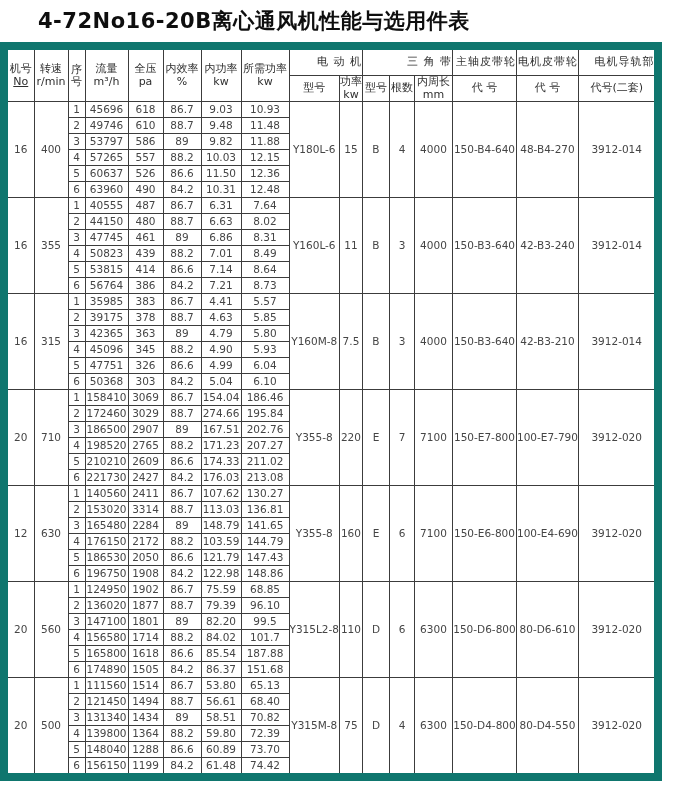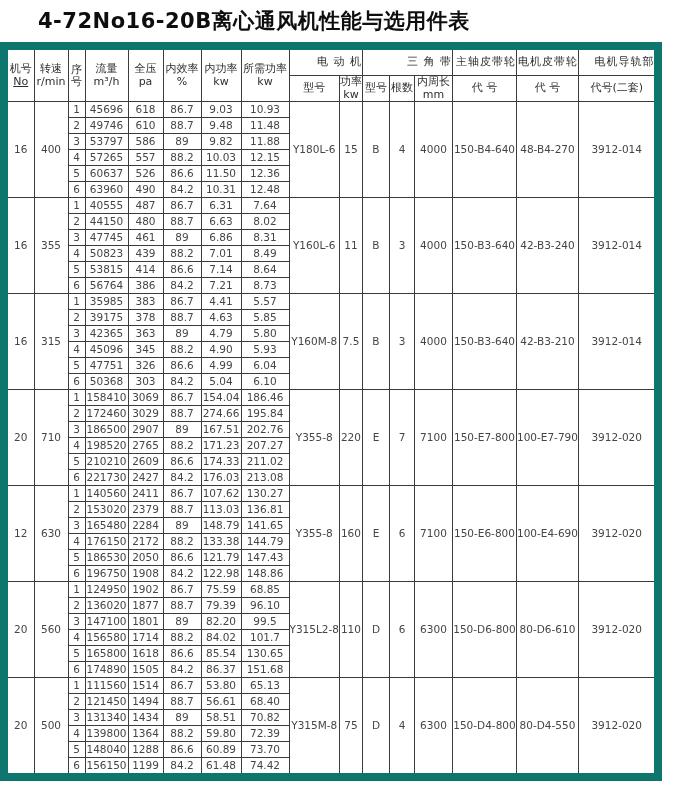--- a/index.html
+++ b/index.html
@@ -379,39 +379,39 @@
           <td rowspan="6">E</td>
           <td rowspan="6">6</td>
           <td rowspan="6">7100</td>
           <td rowspan="6">150-E6-800</td>
           <td rowspan="6">100-E4-690</td>
           <td rowspan="6">3912-020</td>
         </tr>
         <tr>
           <td>2</td>
           <td>153020</td>
-          <td>2379</td>
+          <td>3314</td>
           <td>88.7</td>
           <td>113.03</td>
           <td>136.81</td>
         </tr>
         <tr>
           <td>3</td>
           <td>165480</td>
           <td>2284</td>
           <td>89</td>
           <td>148.79</td>
           <td>141.65</td>
         </tr>
         <tr>
           <td>4</td>
           <td>176150</td>
           <td>2172</td>
           <td>88.2</td>
-          <td>133.38</td>
+          <td>103.59</td>
           <td>144.79</td>
         </tr>
         <tr>
           <td>5</td>
           <td>186530</td>
           <td>2050</td>
           <td>86.6</td>
           <td>121.79</td>
           <td>147.43</td>
         </tr>
@@ -464,21 +464,21 @@
           <td>88.2</td>
           <td>84.02</td>
           <td>101.7</td>
         </tr>
         <tr>
           <td>5</td>
           <td>165800</td>
           <td>1618</td>
           <td>86.6</td>
           <td>85.54</td>
-          <td>130.65</td>
+          <td>187.88</td>
         </tr>
         <tr>
           <td>6</td>
           <td>174890</td>
           <td>1505</td>
           <td>84.2</td>
           <td>86.37</td>
           <td>151.68</td>
         </tr>
         <tr>

